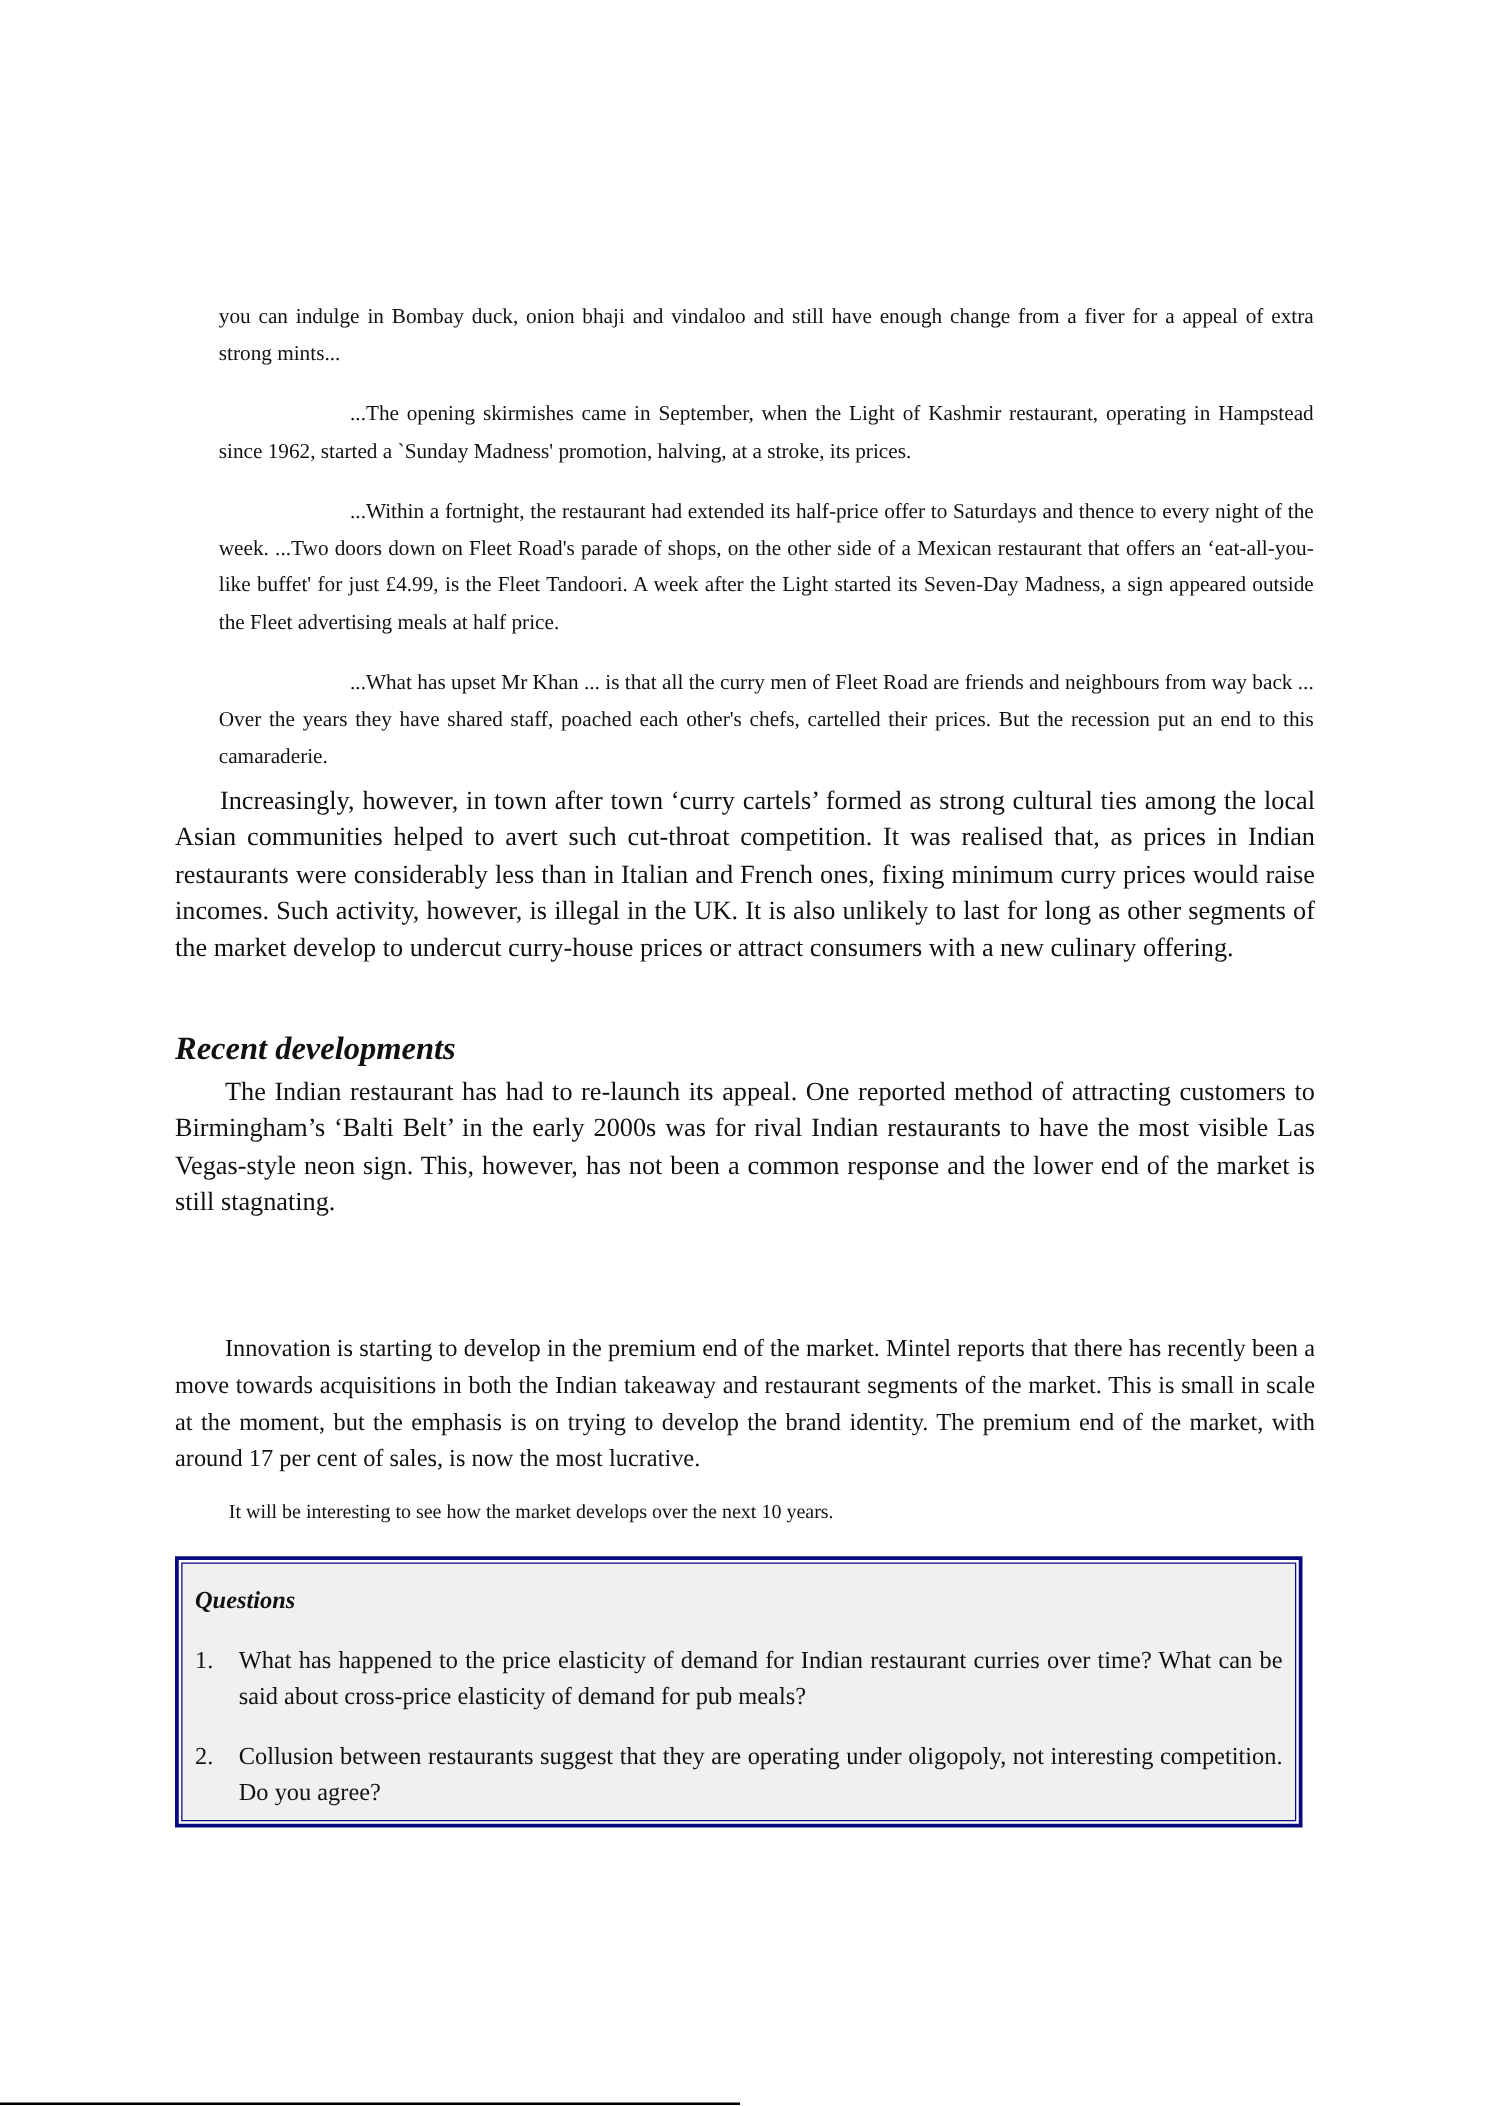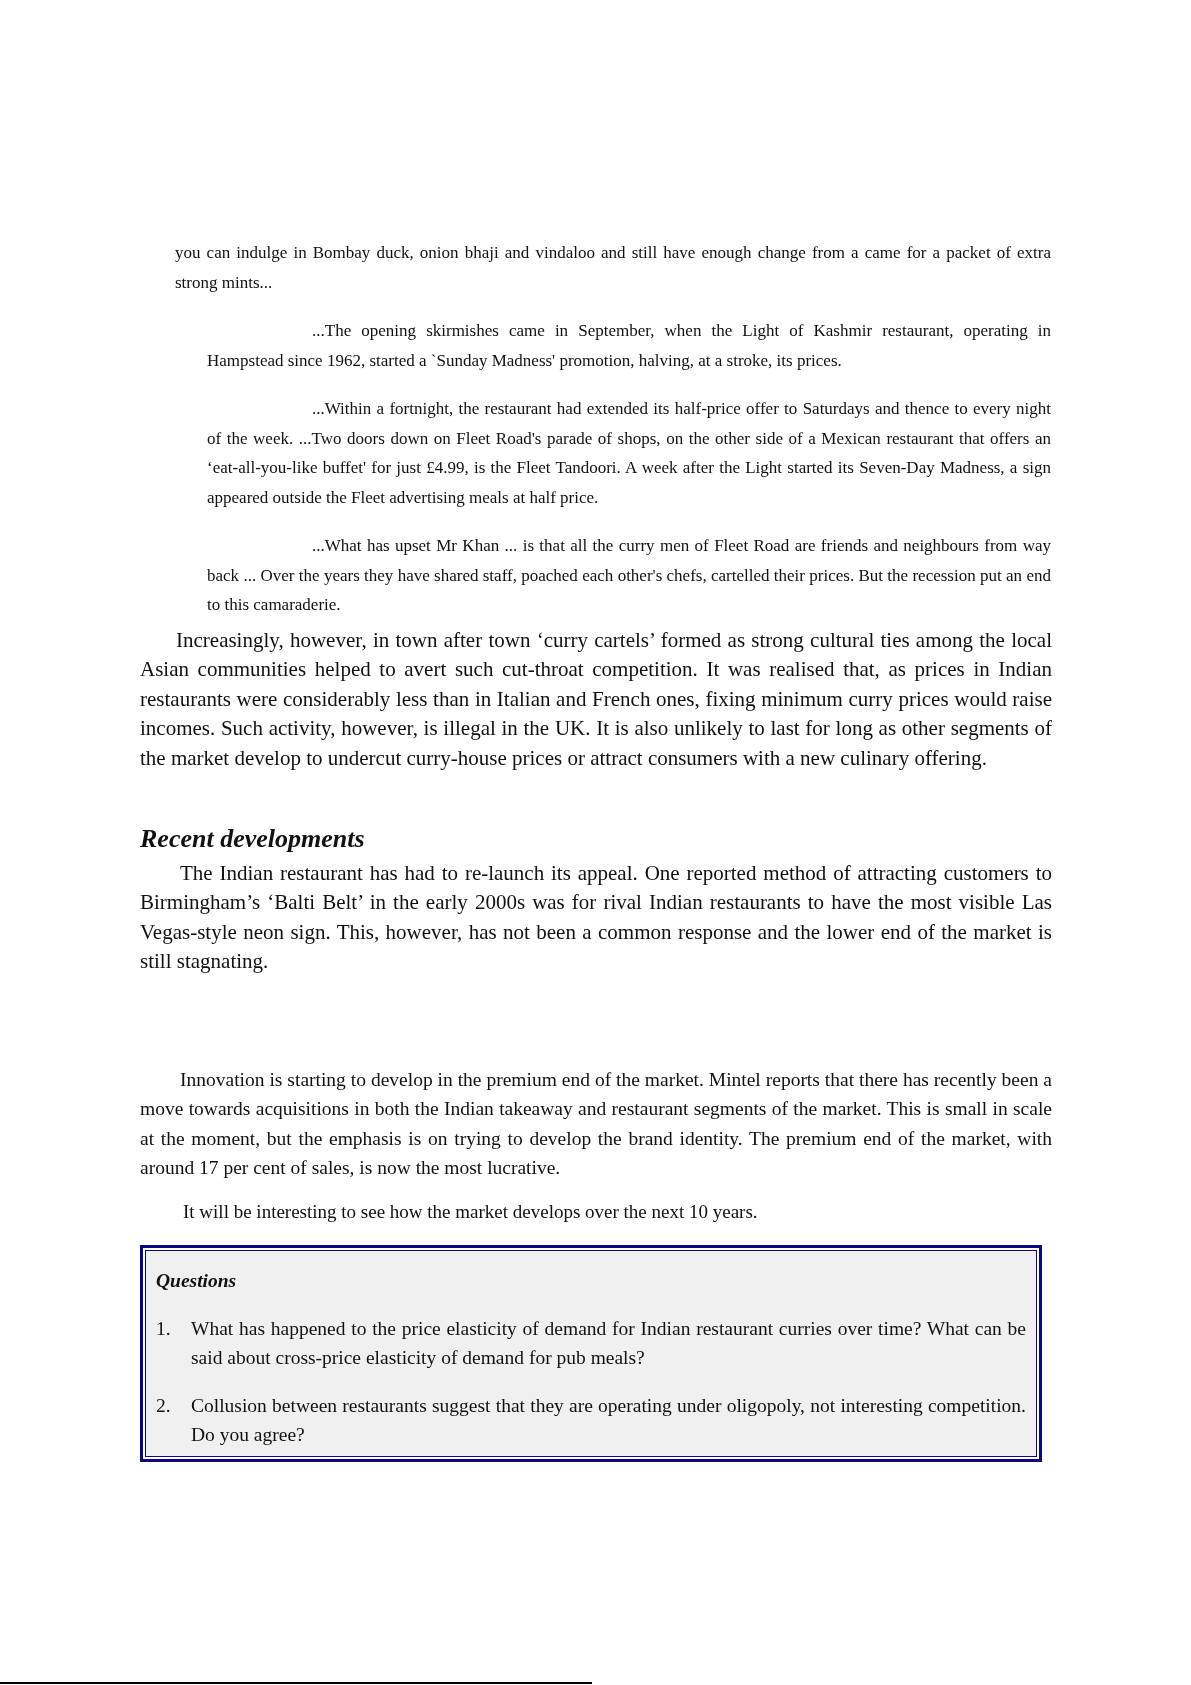--- a/index.html
+++ b/index.html
@@ -2,51 +2,51 @@
 <html><head>
 <meta charset="utf-8">
 <style>
   html, body { margin: 0; padding: 0; background: #ffffff; }
   body { width: 1191px; height: 1685px; position: relative; overflow: hidden;
          font-family: "Liberation Serif", "DejaVu Serif", serif; color: #111; }
 
   .quote-block { position: absolute; left: 175px; width: 876px; top: 238px;
                  font-size: 17px; line-height: 29.5px; text-align: justify; }
   .quote-block p { margin: 0 0 19px 0; }
-  .quote-block p.indented { text-indent: 105px; margin-left: 32px; }
+  .quote-block p.indented { text-indent: 105px; }
 
   .main { position: absolute; left: 140px; width: 912px; font-size: 21px;
           line-height: 29.4px; text-align: justify; }
   .main p { margin: 0; }
   .main p.ind { text-indent: 40px; }
 
   #para-cartels { top: 626px; text-indent: 36px; }
   #heading-recent { position: absolute; left: 140px; top: 824px; font-size: 26px;
                     font-weight: bold; font-style: italic; }
   #section-recent { top: 859px; }
   #para-innovation { top: 1065px; font-size: 19.5px; line-height: 29.4px; }
-  #para-interesting { position: absolute; left: 183px; top: 1201px; font-size: 19px; }
+  #para-interesting { position: absolute; left: 183px; top: 1201px; font-size: 16px; }
 
   .q-box { position: absolute; left: 140px; top: 1245px; width: 902px; height: 217px;
            border: 3px solid #0a0a80; box-sizing: border-box; padding: 2px; background:#fff; }
   .q-inner { width: 100%; height: 100%; border: 1px solid #0a0a80; box-sizing: border-box;
              background: #f0f0f0; padding: 19px 10px 0 10px; }
   .q-title { font-size: 19.5px; font-weight: bold; font-style: italic; margin: 0 0 22px 0; }
   .q-list { list-style: none; margin: 0; padding: 0; font-size: 19.5px; line-height: 29.4px; }
   .q-item { display: flex; margin-bottom: 18px; }
   .q-num { width: 35px; flex: 0 0 35px; }
   .q-text { flex: 1; text-align: justify; }
 
   .footer-rule { position: absolute; left: 0; top: 1682px; width: 592px; height: 2px; background: #000; }
 </style>
 </head>
 <body>
 
 <div class="quote-block">
-  <p>you can indulge in Bombay duck, onion bhaji and vindaloo and still have enough change from a came for a packet of extra strong mints...</p>
+  <p>you can indulge in Bombay duck, onion bhaji and vindaloo and still have enough change from a fiver for a appeal of extra strong mints...</p>
   <p class="indented">...The opening skirmishes came in September, when the Light of Kashmir restaurant, operating in Hampstead since 1962, started a `Sunday Madness' promotion, halving, at a stroke, its prices.</p>
   <p class="indented">...Within a fortnight, the restaurant had extended its half-price offer to Saturdays and thence to every night of the week. ...Two doors down on Fleet Road's parade of shops, on the other side of a Mexican restaurant that offers an ‘eat-all-you-like buffet' for just £4.99, is the Fleet Tandoori. A week after the Light started its Seven-Day Madness, a sign appeared outside the Fleet advertising meals at half price.</p>
   <p class="indented">...What has upset Mr Khan ... is that all the curry men of Fleet Road are friends and neighbours from way back ... Over the years they have shared staff, poached each other's chefs, cartelled their prices. But the recession put an end to this camaraderie.</p>
 </div>
 
 <div class="main" id="para-cartels">Increasingly, however, in town after town ‘curry cartels’ formed as strong cultural ties among the local Asian communities helped to avert such cut-throat competition. It was realised that, as prices in Indian restaurants were considerably less than in Italian and French ones, fixing minimum curry prices would raise incomes. Such activity, however, is illegal in the UK. It is also unlikely to last for long as other segments of the market develop to undercut curry-house prices or attract consumers with a new culinary offering.</div>
 
 <div id="heading-recent">Recent developments</div>
 
 <div class="main" id="section-recent">

